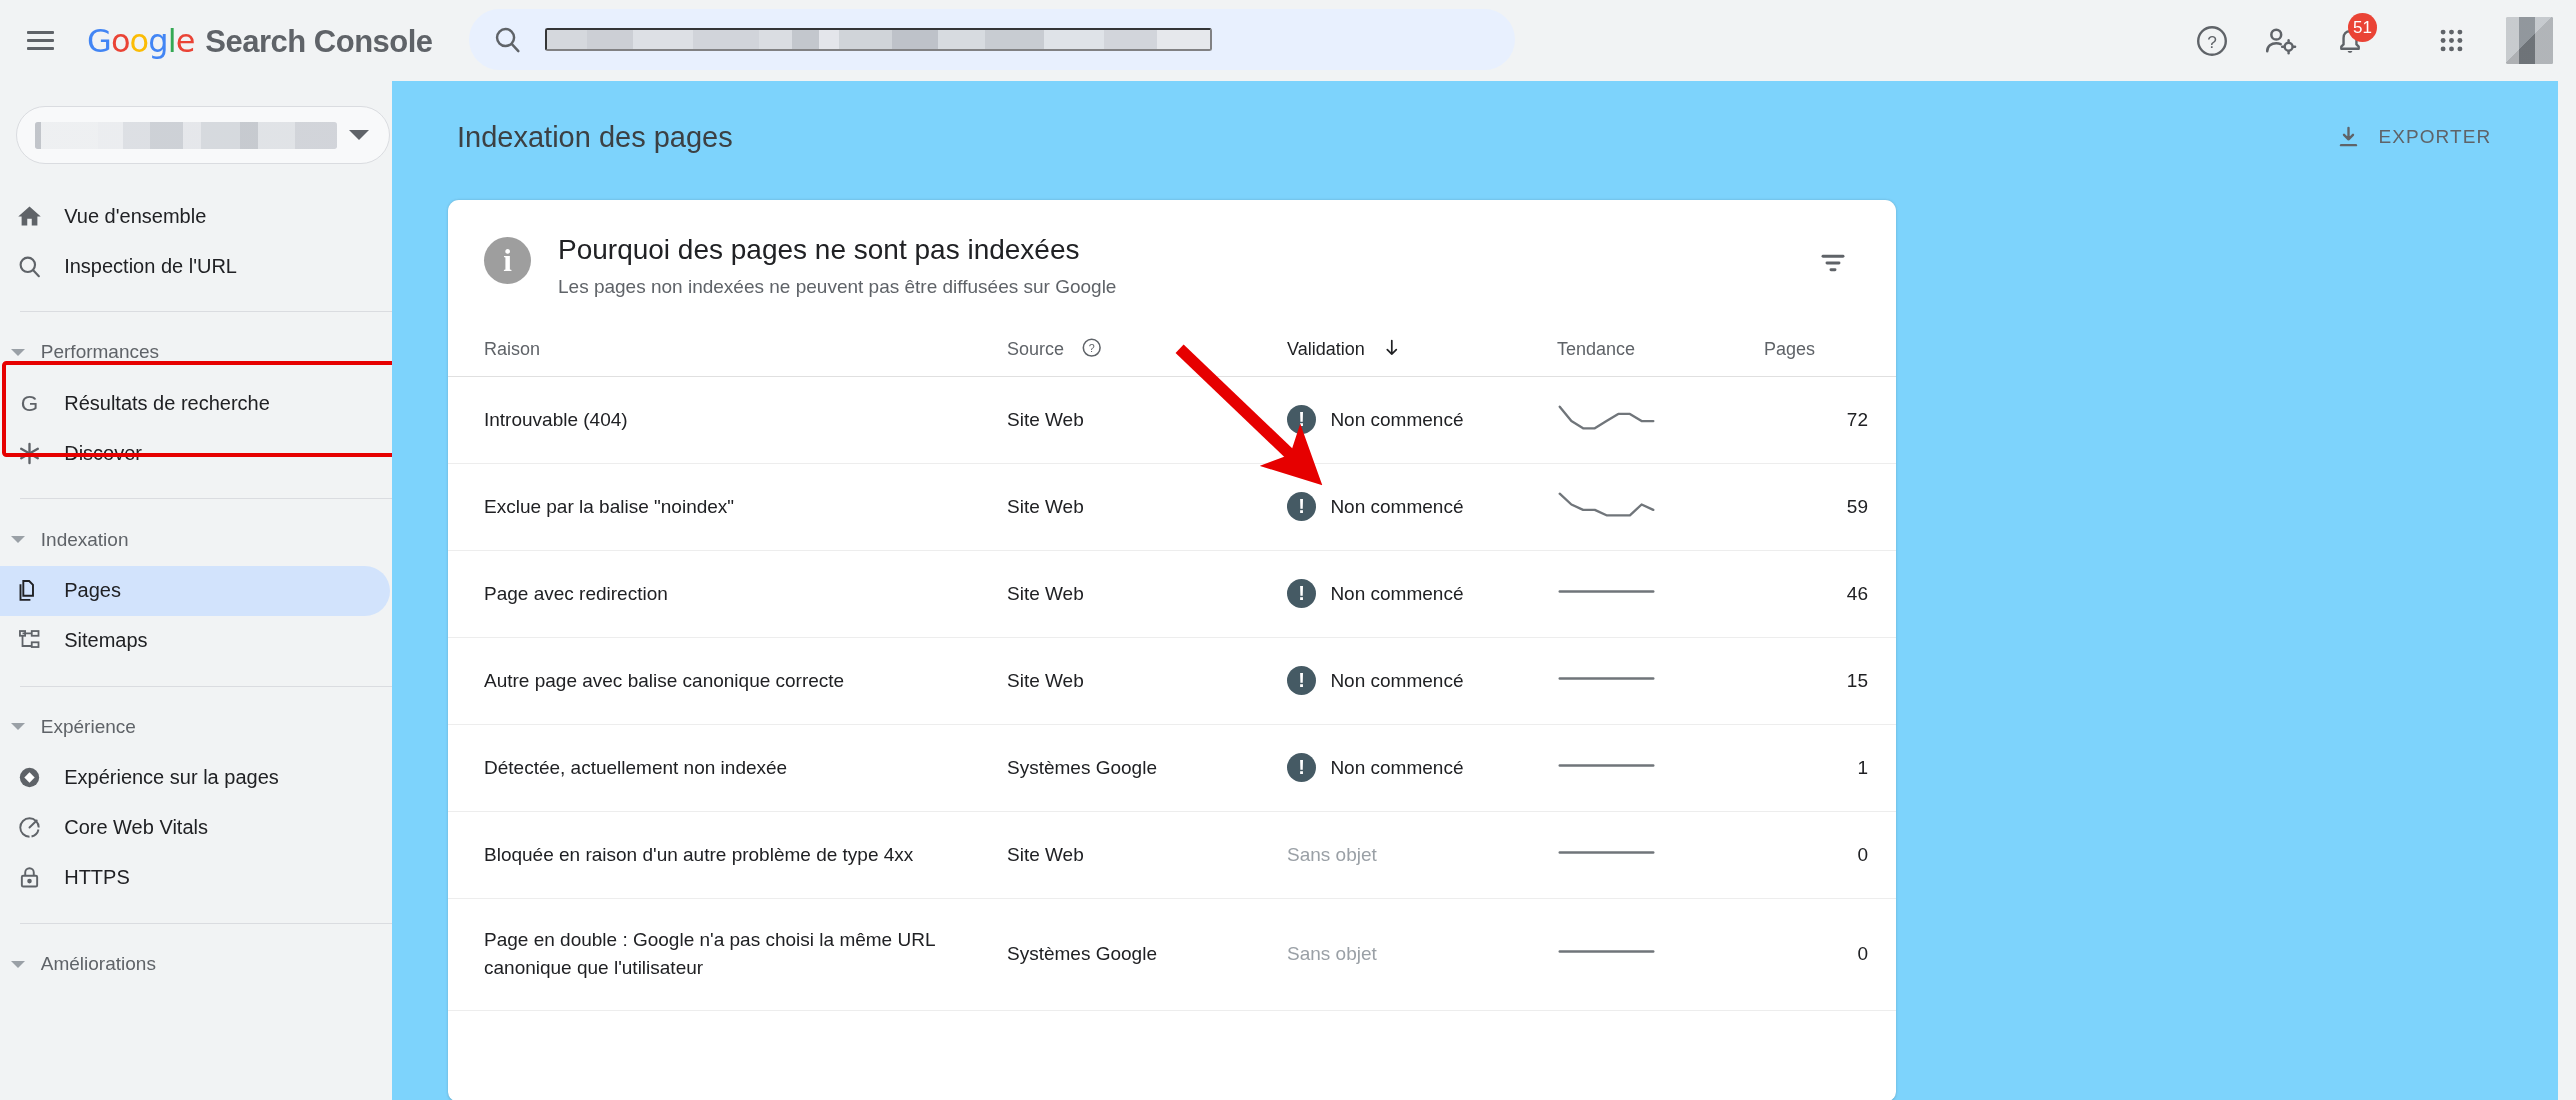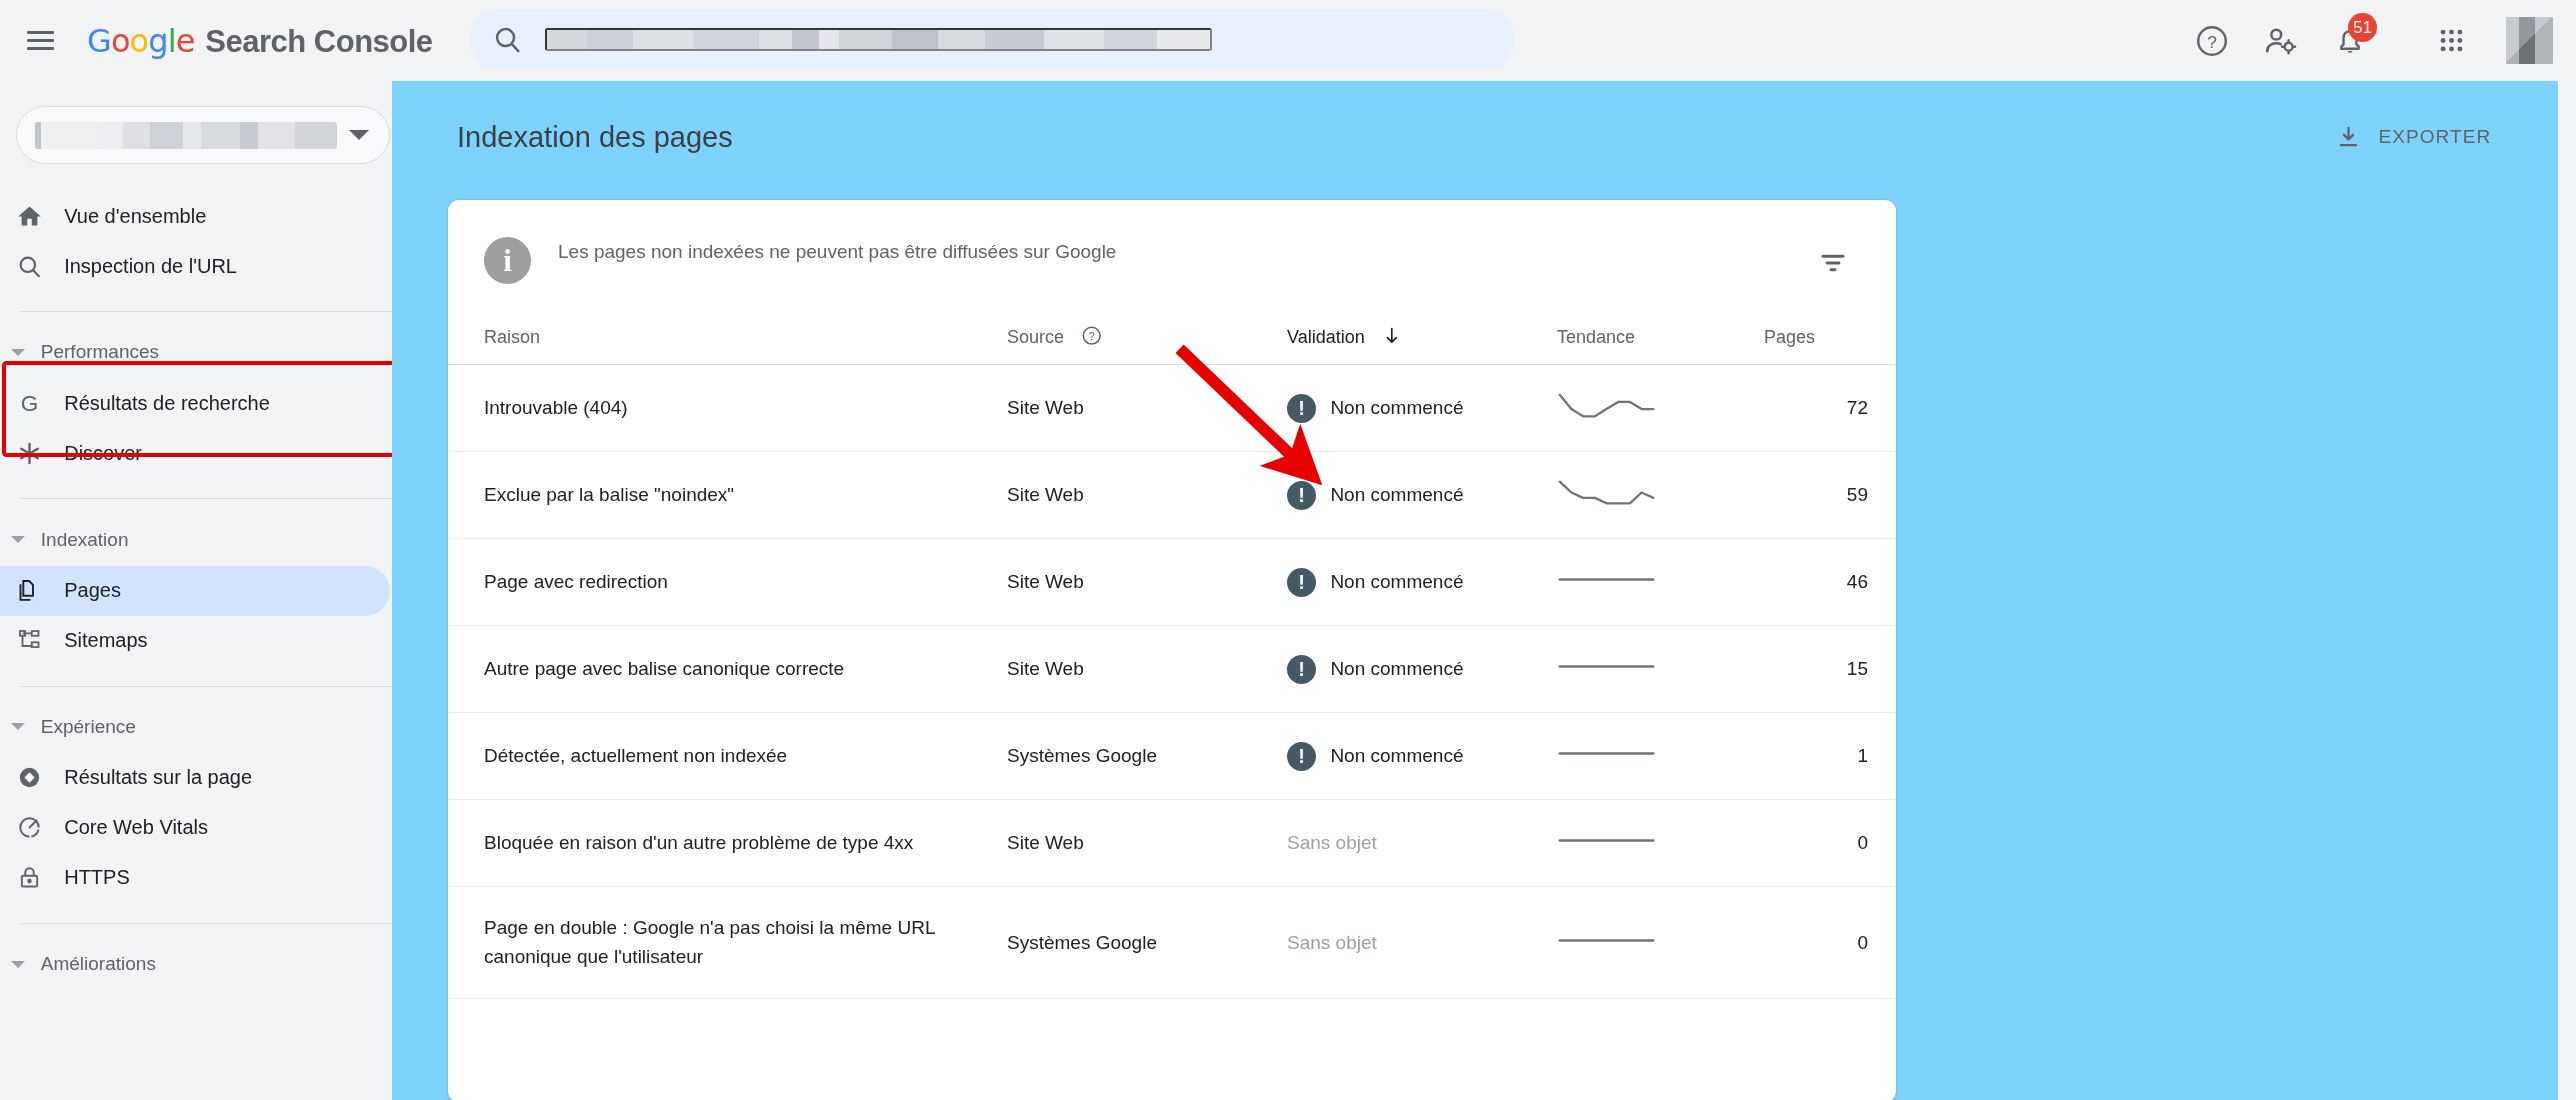--- a/index.html
+++ b/index.html
@@ -369,21 +369,21 @@
     <span>Expérience</span>
   </div>
   <div class="grp-sub">
     <div class="nav-item">
       <span class="ic">
         <svg width="27" height="27" viewBox="0 0 24 24">
             <circle cx="12" cy="12" r="8.6" fill="#5f6368"></circle>
             <path d="M12 7.4l4.6 4.6L12 16.6 7.4 12z" fill="#fff"></path>
           </svg>
       </span>
-      <span class="lbl">Résultats sur la page</span>
+      <span class="lbl">Expérience sur la pages</span>
     </div>
     <div class="nav-item">
       <span class="ic">
         <svg width="27" height="27" viewBox="0 0 24 24" fill="none" stroke="#5f6368" stroke-width="1.7">
           <path d="M20.2 12a8.2 8.2 0 1 0-8.2 8.2"></path>
             <line x1="12" y1="12" x2="18.4" y2="5.8" stroke-linecap="round"></line>
           <path d="M13.8 20a8.2 8.2 0 0 0 6.2-6.2"></path>
         </svg>
       </span>
       <span class="lbl">Core Web Vitals</span>
@@ -420,20 +420,21 @@
         <line x1="5.4" y1="18.8" x2="18.6" y2="18.8" stroke="#5f6368" stroke-width="2.1" stroke-linecap="round"></line>
       </svg>
       <span>EXPORTER</span>
     </div>
   </div>
 
   <div class="card">
     <div class="card-head">
       <div class="info-circle">i</div>
       <div class="card-titles">
+        <div class="card-title">Pourquoi des pages ne sont pas indexées</div>
         <div class="card-sub">Les pages non indexées ne peuvent pas être diffusées sur Google</div>
       </div>
       <div class="filter-btn">
         <svg width="32" height="32" viewBox="0 0 24 24">
           <g stroke="#5f6368" stroke-width="2.2" stroke-linecap="round">
             <line x1="4.5" y1="7" x2="19.5" y2="7"></line>
               <line x1="7.5" y1="12" x2="16.5" y2="12"></line>
               <line x1="10.5" y1="17" x2="13.5" y2="17"></line>
           </g>
         </svg>

